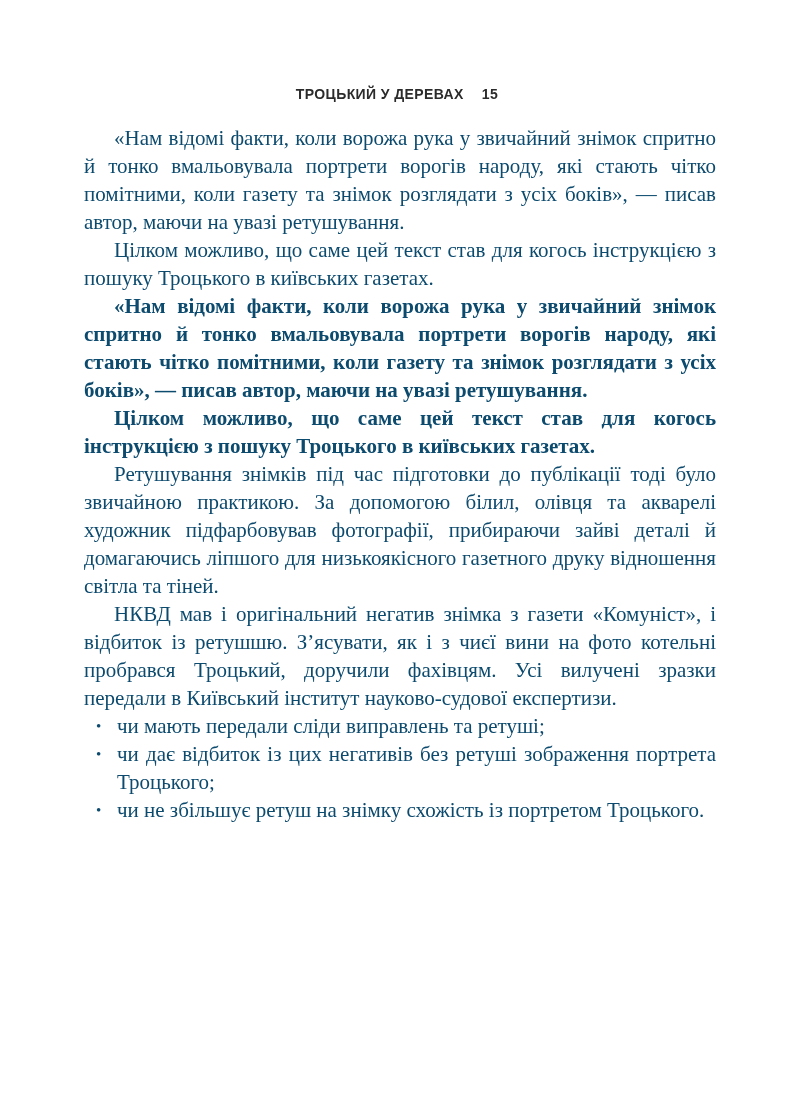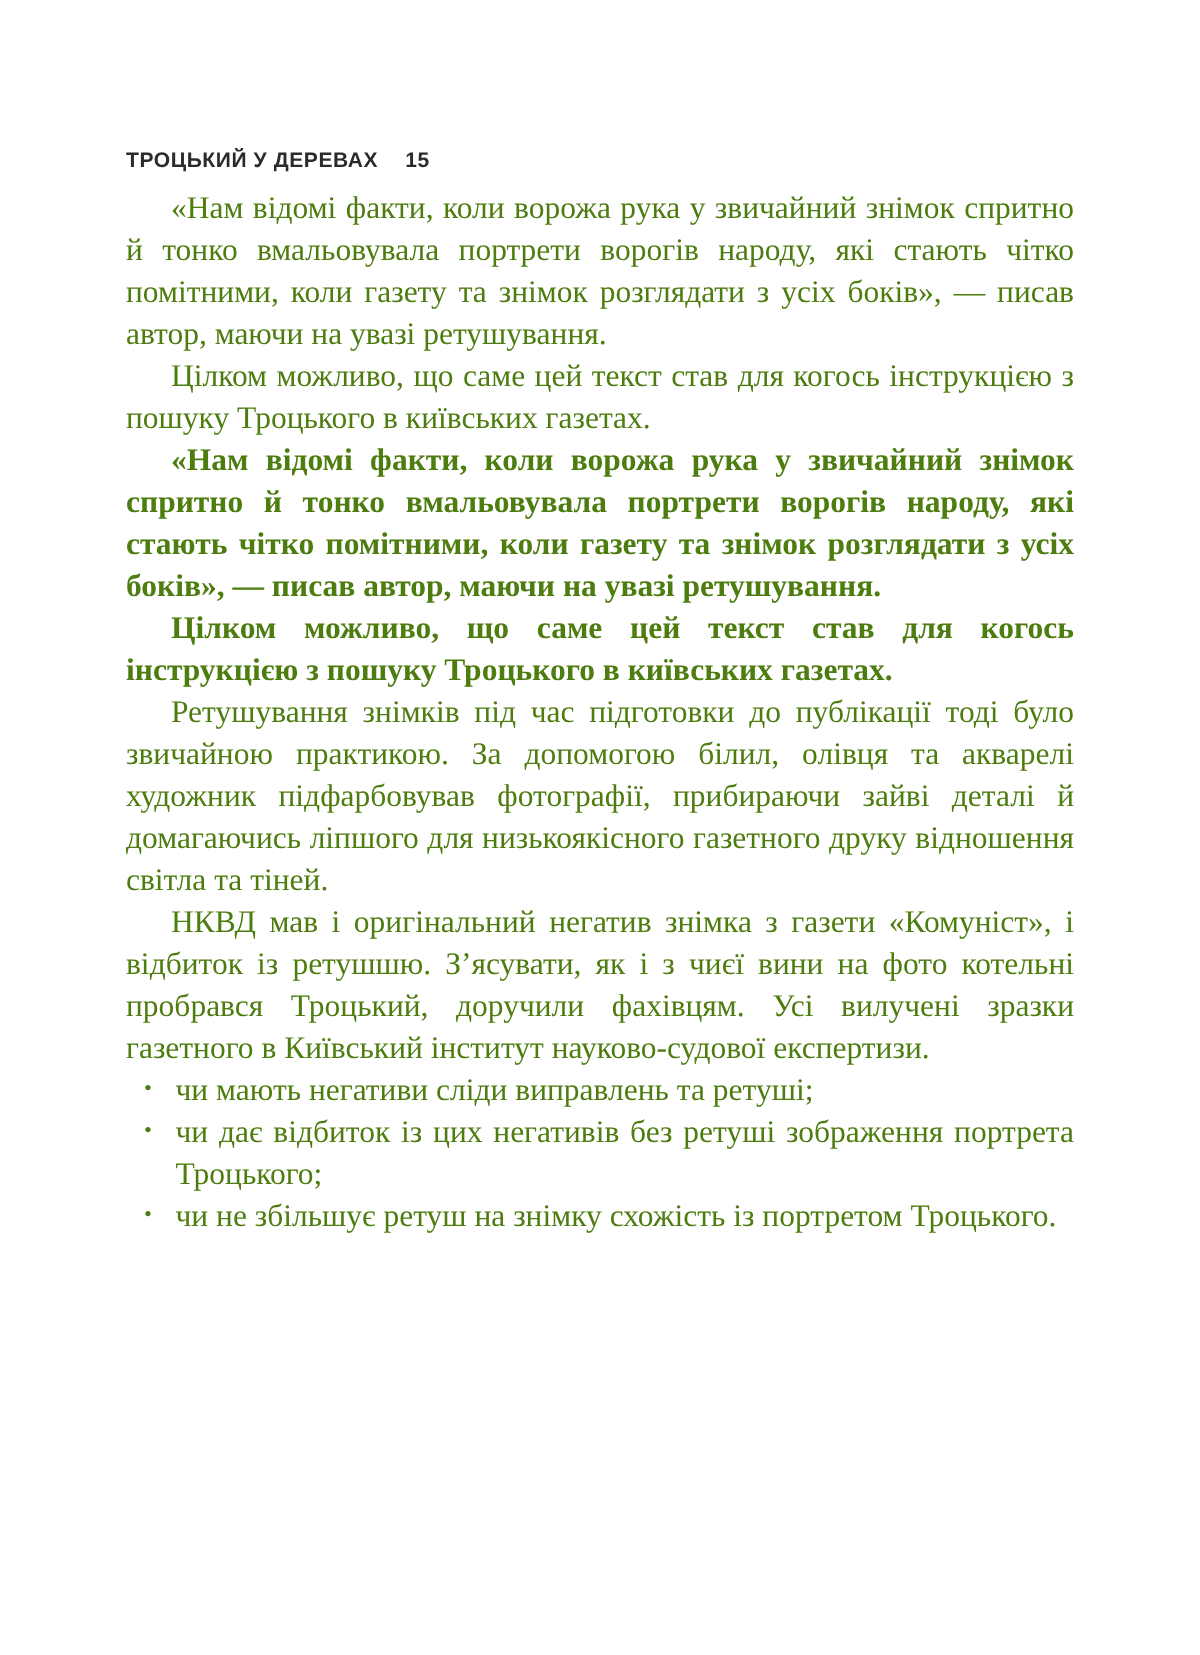--- a/index.html
+++ b/index.html
@@ -18,40 +18,39 @@
     height: 1103px;
     background: #ffffff;
     overflow: hidden;
   }
   
   .running-head {
     position: absolute;
     top: 86px;
     left: 84px;
     width: 626px;
-    text-align: left;
+    text-align: center;
     font-family: "Liberation Sans", sans-serif;
     font-size: 14px;
     font-weight: 700;
     letter-spacing: 0.4px;
     color: #2b2b2b;
     white-space: nowrap;
-    margin-top: 12px;
   }
   .running-head .pagenum {
     display: inline-block;
     margin-left: 18px;
   }
   
   .body-text {
     position: absolute;
     top: 124px;
     left: 84px;
     width: 632px;
-    color: #4d7c0f;
+    color: #0c4a6e;
     font-size: 21px;
     line-height: 28px;
     text-align: justify;
   }
   .para {
     margin: 0;
     text-indent: 30px;
   }
   .para.emphasis {
     font-weight: 700;
@@ -87,27 +86,27 @@
     <p class="para">«Нам відомі факти, коли ворожа рука у звичайний знімок спритно й тонко вмальовувала портрети ворогів народу, які стають чітко помітними, коли газету та знімок розглядати з усіх боків», — писав автор, маючи на увазі ретушування.</p>
 
     <p class="para">Цілком можливо, що саме цей текст став для когось інструкцією з пошуку Троцького в київських газетах.</p>
 
     <p class="para emphasis">«Нам відомі факти, коли ворожа рука у звичайний знімок спритно й тонко вмальовувала портрети ворогів народу, які стають чітко помітними, коли газету та знімок розглядати з усіх боків», — писав автор, маючи на увазі ретушування.</p>
 
     <p class="para emphasis">Цілком можливо, що саме цей текст став для когось інструкцією з пошуку Троцького в київських газетах.</p>
 
     <p class="para">Ретушування знімків під час підготовки до публікації тоді було звичайною практикою. За допомогою білил, олівця та акварелі художник підфарбовував фотографії, прибираючи зайві деталі й домагаючись ліпшого для низькоякісного газетного друку відношення світла та тіней.</p>
 
-    <p class="para">НКВД мав і оригінальний негатив знімка з газети «Комуніст», і відбиток із ретушшю. З’ясувати, як і з чиєї вини на фото котельні пробрався Троцький, доручили фахівцям. Усі вилучені зразки газетного в Київський інститут науково-судової експертизи.</p>
+    <p class="para">НКВД мав і оригінальний негатив знімка з газети «Комуніст», і відбиток із ретушшю. З’ясувати, як і з чиєї вини на фото котельні пробрався Троцький, доручили фахівцям. Усі вилучені зразки передали в Київський інститут науково-судової експертизи.</p>
 
 
     <ul class="bullets">
       <li>
         <span class="bullet-dot">•</span>
-        <span>чи мають негативи сліди виправлень та ретуші;</span>
+        <span>чи мають передали сліди виправлень та ретуші;</span>
       </li>
       <li>
         <span class="bullet-dot">•</span>
         <span>чи дає відбиток із цих негативів без ретуші зображення портрета Троцького;</span>
       </li>
       <li>
         <span class="bullet-dot">•</span>
         <span>чи не збільшує ретуш на знімку схожість із портретом Троцького.</span>
       </li>
     </ul>

